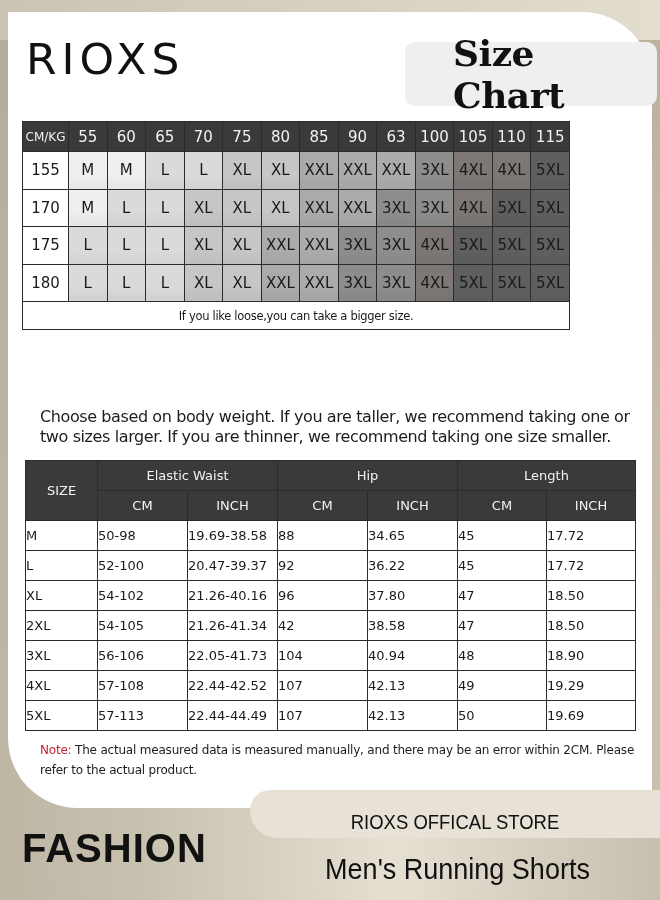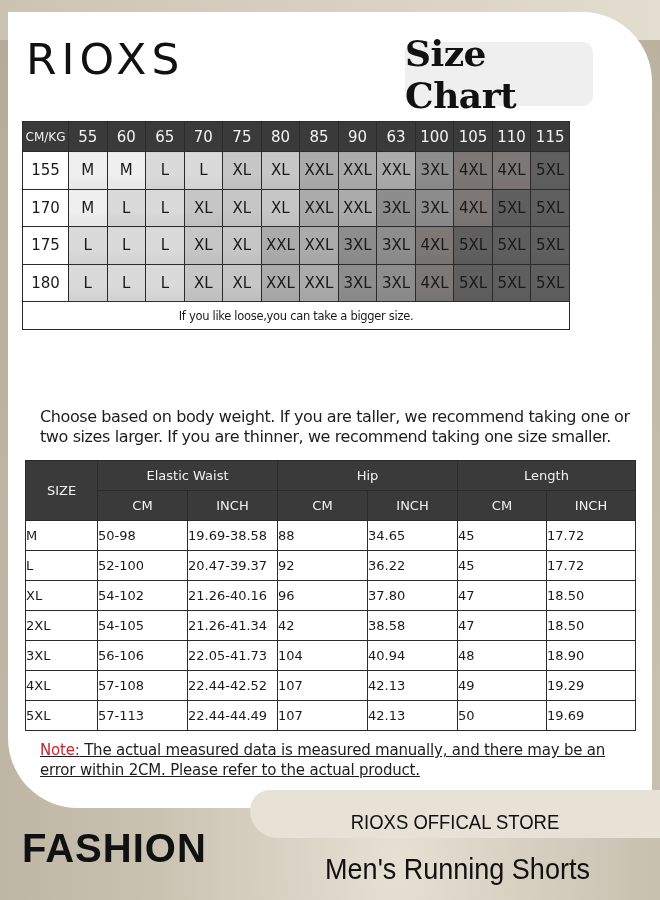--- a/index.html
+++ b/index.html
@@ -27,23 +27,23 @@
   }
   .logo {
     position: absolute; left: 26px; top: 34px;
     font-family: "DejaVu Sans", sans-serif; font-weight: 200;
     font-size: 44px; letter-spacing: 5px; color: #111;
     transform: scaleY(0.95);
     -webkit-text-stroke: 0px;
     font-weight: normal;
   }
   .title-box {
-    position: absolute; left: 405px; top: 42px; width: 188px; height: 64px;
+    position: absolute; left: 405px; top: 42px; width: 252px; height: 64px;
     background: #efefef; border-radius: 10px;
-    display: flex; align-items: center; justify-content: center;
+    display: flex; align-items: center; justify-content: center; padding-left: 48px;
   }
   .title-box span {
     font-family: "DejaVu Serif", serif; font-weight: bold; font-size: 36px; color: #111;
     letter-spacing: -0.5px;
   }
 
   
   .t1 {
     position: absolute; left: 22px; top: 121px; width: 548px;
     border-collapse: collapse; table-layout: fixed;
@@ -67,21 +67,21 @@
   .t2 {
     position: absolute; left: 25px; top: 460px; width: 610px;
     border-collapse: collapse; table-layout: fixed;
   }
   .t2 th, .t2 td { border: 1.5px solid #2b2b2b; }
   .t2 th { background: #3a3a3a; color: #f2f2f2; font-weight: normal; font-size: 13px; height: 30px; }
   .t2 td { height: 30px; font-size: 13px; color: #1a1a1a; background: #fff; }
 
   .note-text {
     position: absolute; left: 40px; top: 740px; width: 600px;
-    font-size: 15px; line-height: 20px; color: #1d1d1d; letter-spacing: -0.2px; text-decoration: underline;
+    font-size: 12px; line-height: 20px; color: #1d1d1d; letter-spacing: -0.2px;
   }
   .note-text .lbl { color: #c4262e; }
 
   .fashion {
     position: absolute; left: 22px; top: 826px;
     font-family: "Liberation Sans", sans-serif; font-weight: bold; font-size: 40px; color: #111;
     letter-spacing: 1px;
   }
   .store-name {
     position: absolute; left: 250px; top: 810px; width: 410px; text-align: center;

